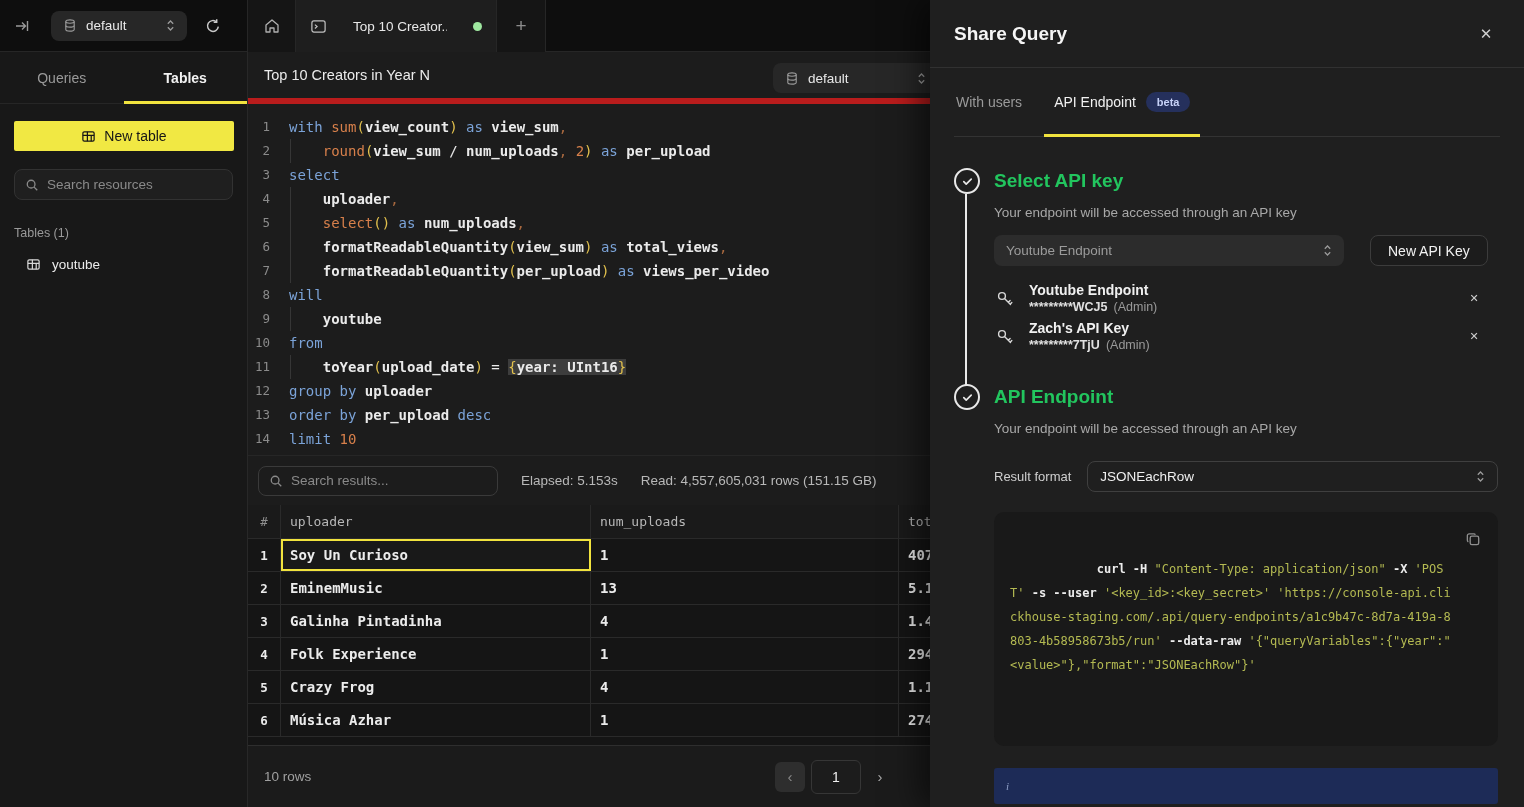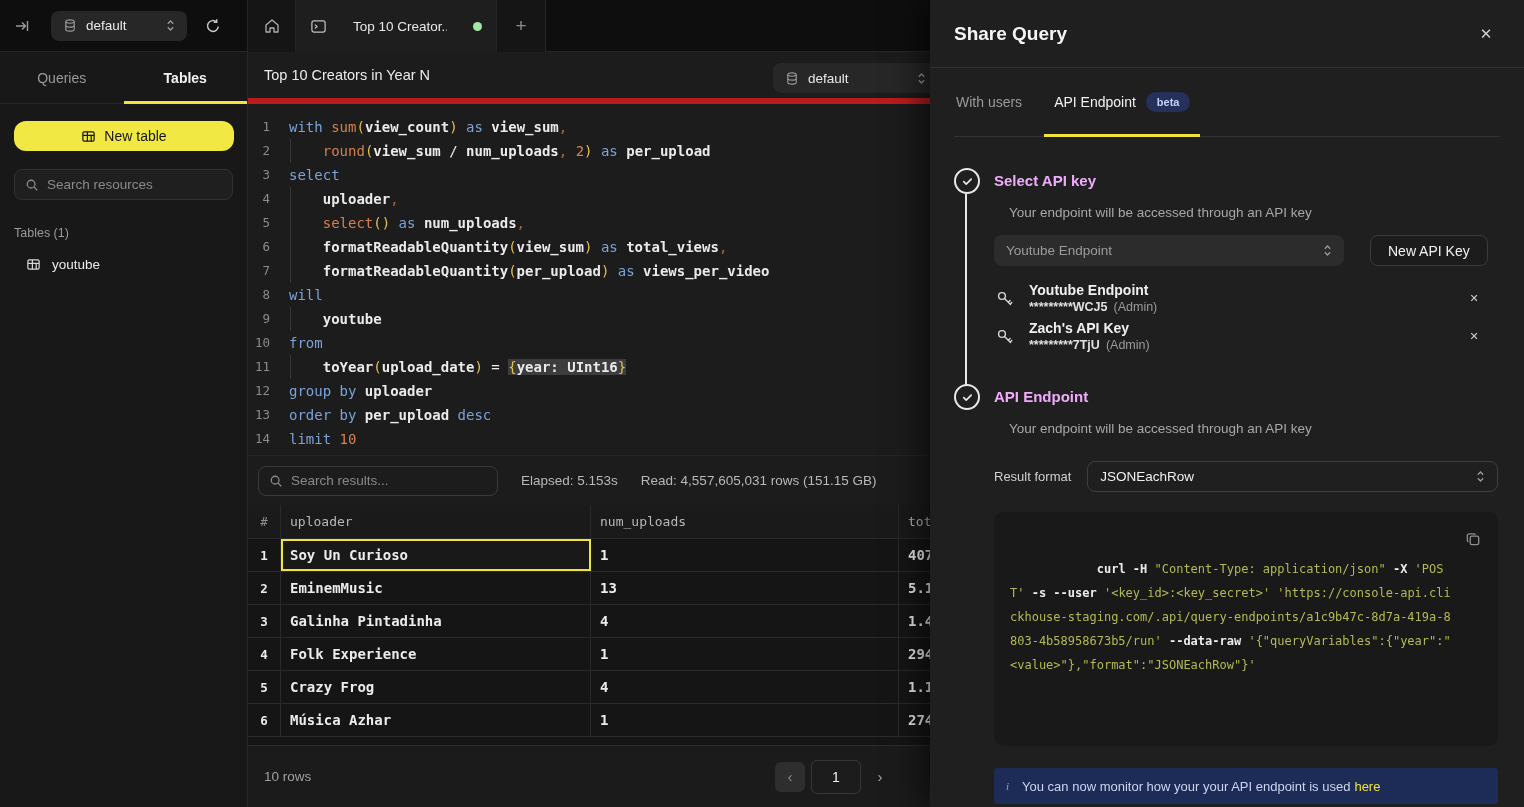--- a/index.html
+++ b/index.html
@@ -28,21 +28,21 @@
 
   
   .sidebar { position:absolute; left:0; top:52px; width:248px; height:755px; background:#181818;
     border-right:1px solid #282828; }
   .side-tabs { height:52px; display:flex; border-bottom:1px solid #262626; }
   .side-tab { flex:1; display:flex; align-items:center; justify-content:center; font-size:14px;
     color:#9a9a9a; cursor:pointer; position:relative; }
   .side-tab.active { color:#f2f2f2; font-weight:700; }
   .side-tab.active::after { content:""; position:absolute; left:0; right:0; bottom:-1px; height:3px; background:#f1e33e; }
   .new-table-btn { margin:17px 14px 0; height:30px; background:#f1e843; color:#161616; border:none;
-    border-radius:12px; display:flex; align-items:center; justify-content:center; gap:8px;
+    border-radius:2px; display:flex; align-items:center; justify-content:center; gap:8px;
     font-size:14px; font-weight:500; cursor:pointer; width:220px; font-family:inherit; }
   .search-box { margin:18px 14px 0; height:31px; background:#1f1f1f; border:1px solid #323232;
     border-radius:8px; display:flex; align-items:center; gap:8px; padding:0 10px; }
   .search-box input { background:transparent; border:none; outline:none; color:#d8d8d8;
     font-size:13.5px; font-family:inherit; width:100%; }
   .search-box input::placeholder { color:#8a8a8a; }
   .side-section { margin:26px 14px 0; font-size:12.5px; color:#9a9a9a; }
   .table-list { margin-top:12px; }
   .table-item { display:flex; align-items:center; gap:11px; padding:5px 14px 5px 26px; font-size:13.5px;
     color:#ececec; font-weight:500; cursor:pointer; }
@@ -117,22 +117,22 @@
     border-radius:11px; }
   .sp-body { flex:1; padding:0 26px 0 24px; position:relative; }
   .stepper-line { position:absolute; left:35px; top:57px; width:2px; height:193px; background:#e8e8e8; }
   .step { display:flex; gap:14px; }
   .step-1 { margin-top:31px; }
   .step-2 { margin-top:31px; }
   .step-rail { width:26px; flex:none; }
   .step-circle { width:26px; height:26px; border-radius:50%; border:2px solid #e8e8e8;
     display:flex; align-items:center; justify-content:center; background:#1f1f1f; position:relative; z-index:1; }
   .step-content { flex:1; min-width:0; }
-  .step-title { font-size:15px; font-weight:700; color:#f0abfc; line-height:26px; }
-  .step-sub { margin-top:10px; font-size:13.5px; color:#a8a8a8; line-height:17px;margin-left:15px; }
+  .step-title { font-size:19px; font-weight:700; color:#22c55e; line-height:26px; }
+  .step-sub { margin-top:10px; font-size:13.5px; color:#a8a8a8; line-height:17px; }
   .select-row { margin-top:14px; display:flex; gap:26px; }
   .select { height:31px; border-radius:8px; display:flex; align-items:center; padding:0 12px;
     font-size:13.5px; cursor:pointer; }
   .select .sel-label { flex:1; }
   .key-select { width:350px; background:#2c2c2c; color:#9b9b9b; }
   .new-key-btn { height:31px; padding:0 17px; background:#1c1c1c; border:1px solid #3c3c3c;
     border-radius:8px; color:#f2f2f2; font-size:14px; font-weight:500; cursor:pointer; font-family:inherit; }
   .key-list { margin-top:16px; display:flex; flex-direction:column; gap:5px; }
   .key-row { display:flex; align-items:center; gap:11px; }
   .key-icon { width:24px; flex:none; color:#d8d8d8; }
@@ -459,22 +459,19 @@
             <span id="curl-code"><span class="ck-pl">curl -H </span><span class="ck-st">"Content-Type: application/json"</span><span class="ck-pl"> -X </span><span class="ck-st">'POST'</span><span class="ck-pl"> -s --user </span><span class="ck-st">'&lt;key_id&gt;:&lt;key_secret&gt;'</span><span class="ck-pl"> </span><span class="ck-st">'https://console-api.clickhouse-staging.com/.api/query-endpoints/a1c9b47c-8d7a-419a-8803-4b58958673b5/run'</span><span class="ck-pl"> --data-raw </span><span class="ck-st">'{"queryVariables":{"year":"&lt;value&gt;"},"format":"JSONEachRow"}'</span></span>
             <span class="icon-btn copy-btn">
               <svg width="17" height="17" viewBox="0 0 18 18" fill="none" stroke="currentColor" stroke-width="1.4">
                   <rect x="5.5" y="5.5" width="9" height="9" rx="1.8"></rect>
                   <path d="M3.5 11.5a1.8 1.8 0 0 1-1-1.6v-5A1.9 1.9 0 0 1 4.4 3h5a1.8 1.8 0 0 1 1.6 1"></path>
                 </svg>
             </span>
           </div>
           <div class="banner">
             <span class="banner-i">i</span>
-            <span class="banner-text">
-              <span>You can now monitor how your your API endpoint is used</span><a class="banner-link">here</a>
-            </span>
           </div>
 
         </div>
       </div>
     </div>
   </div>
 </div>
 
 </body></html>

